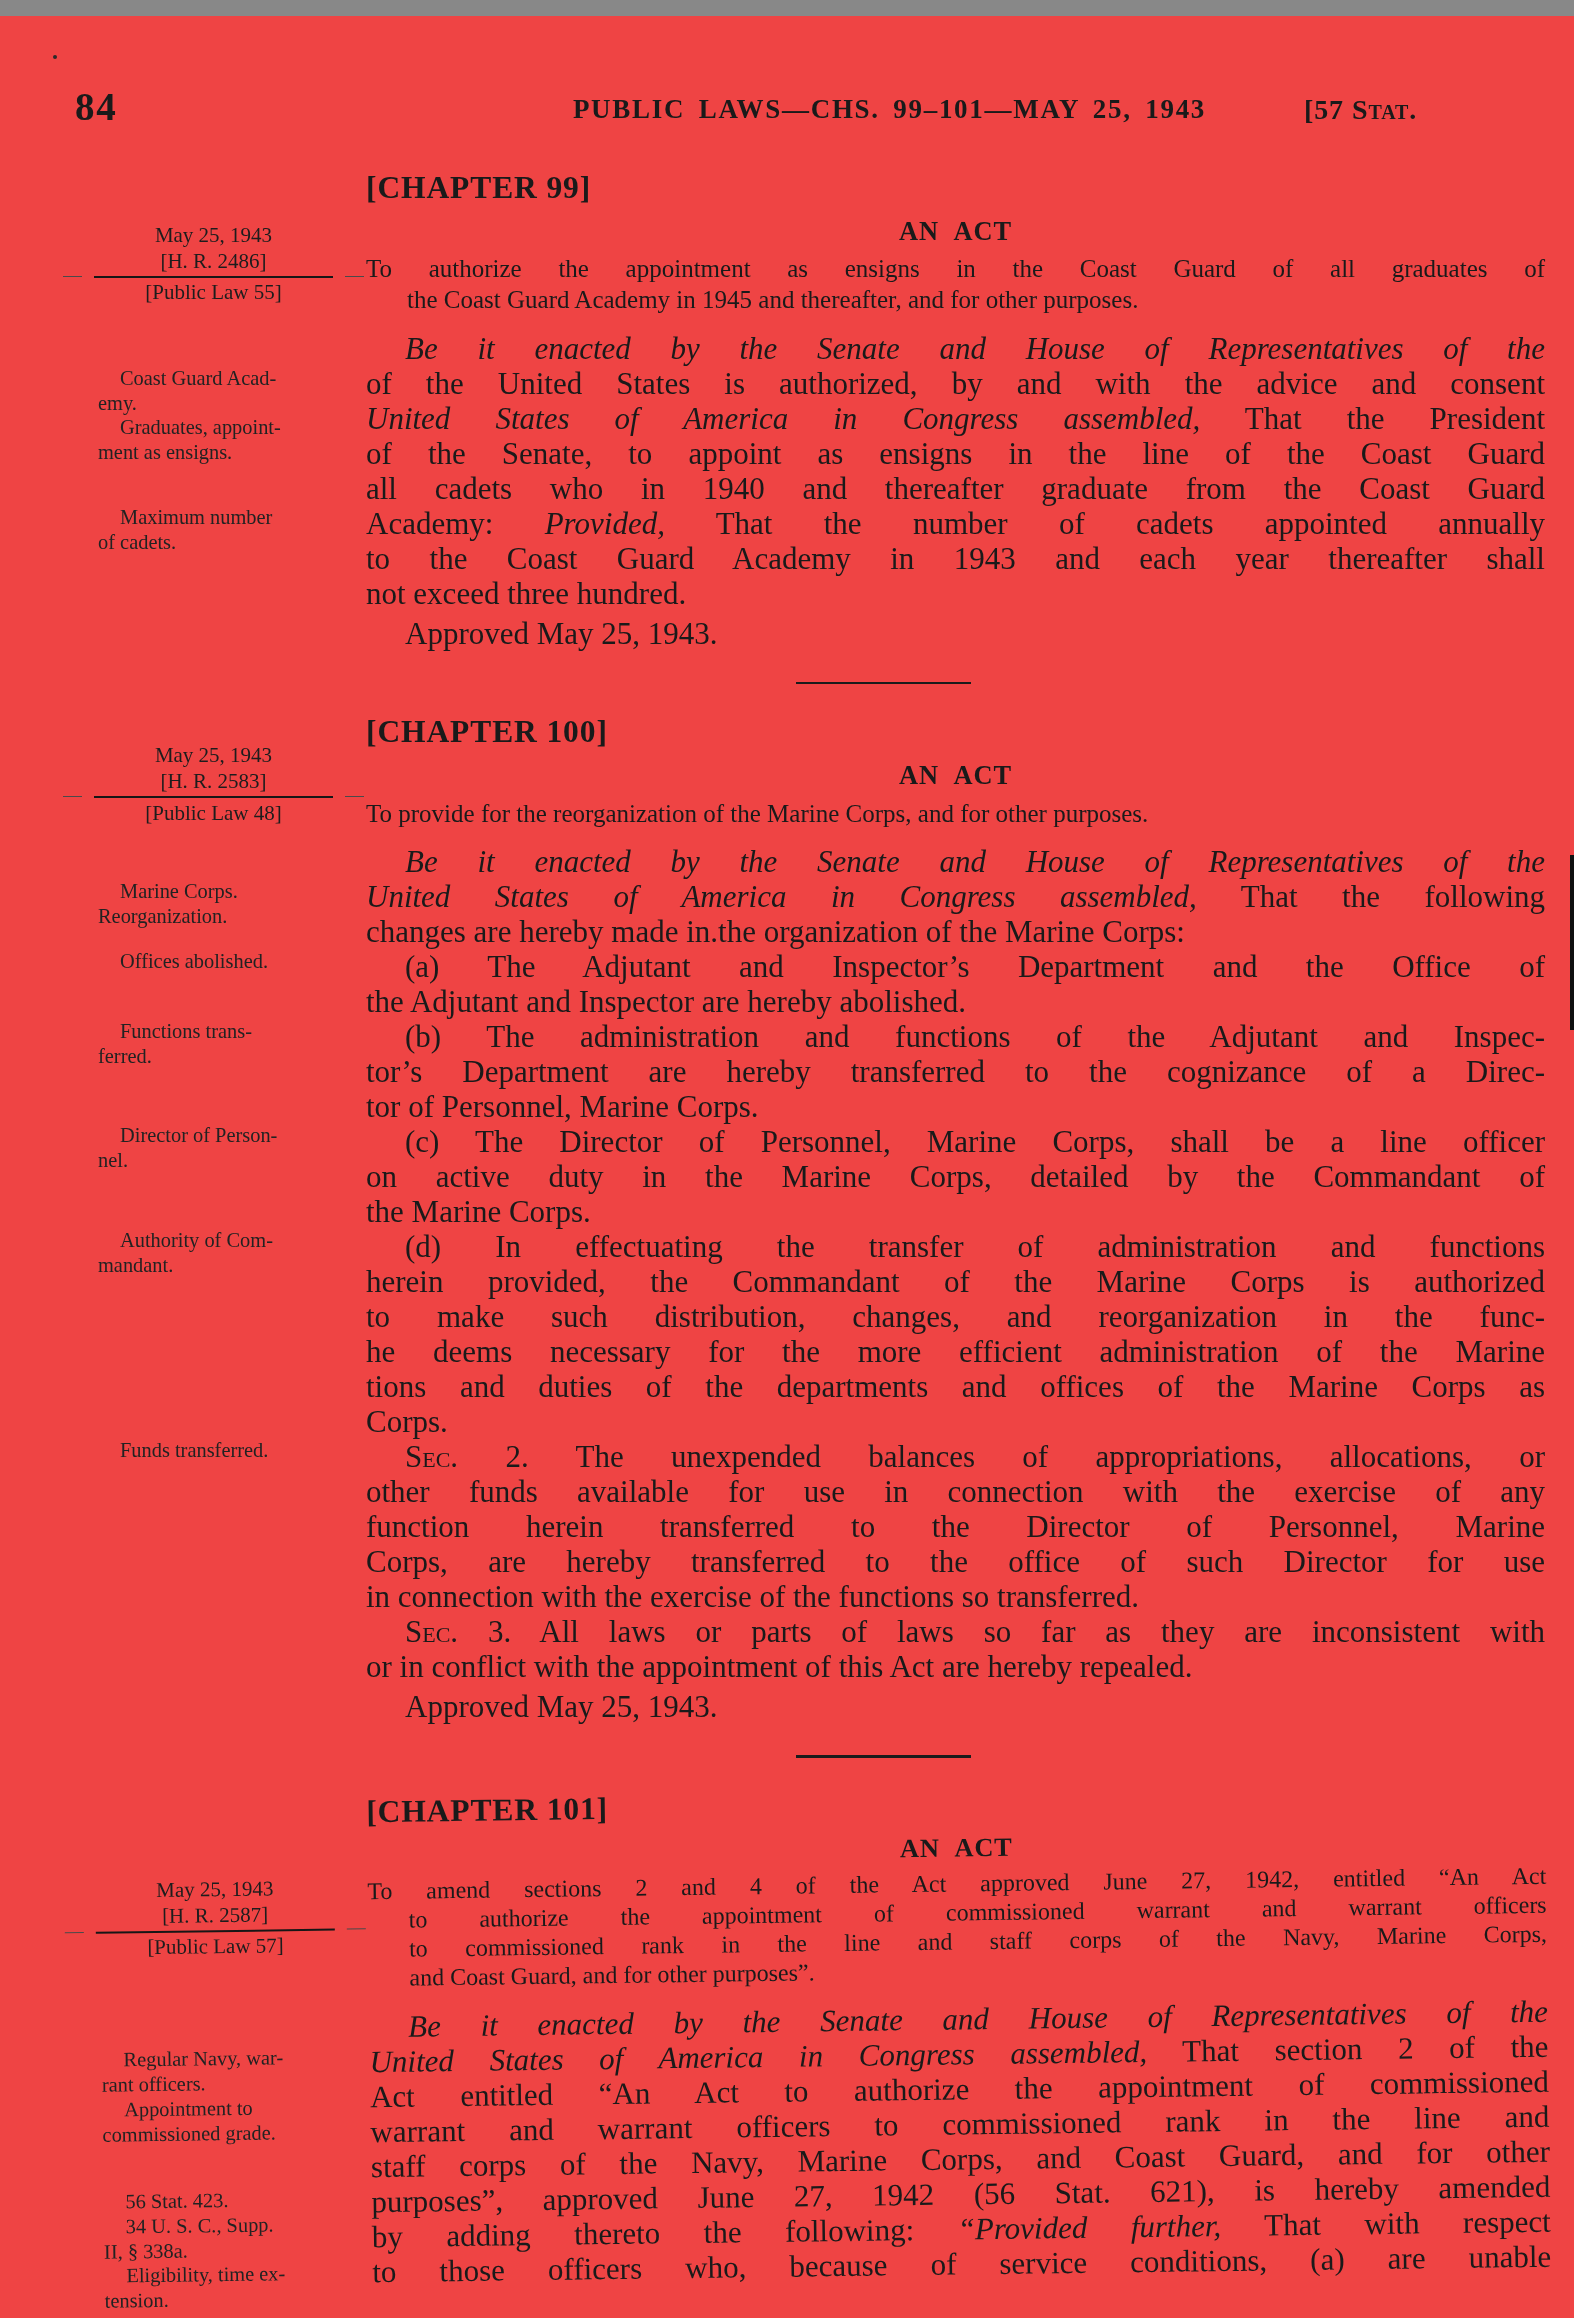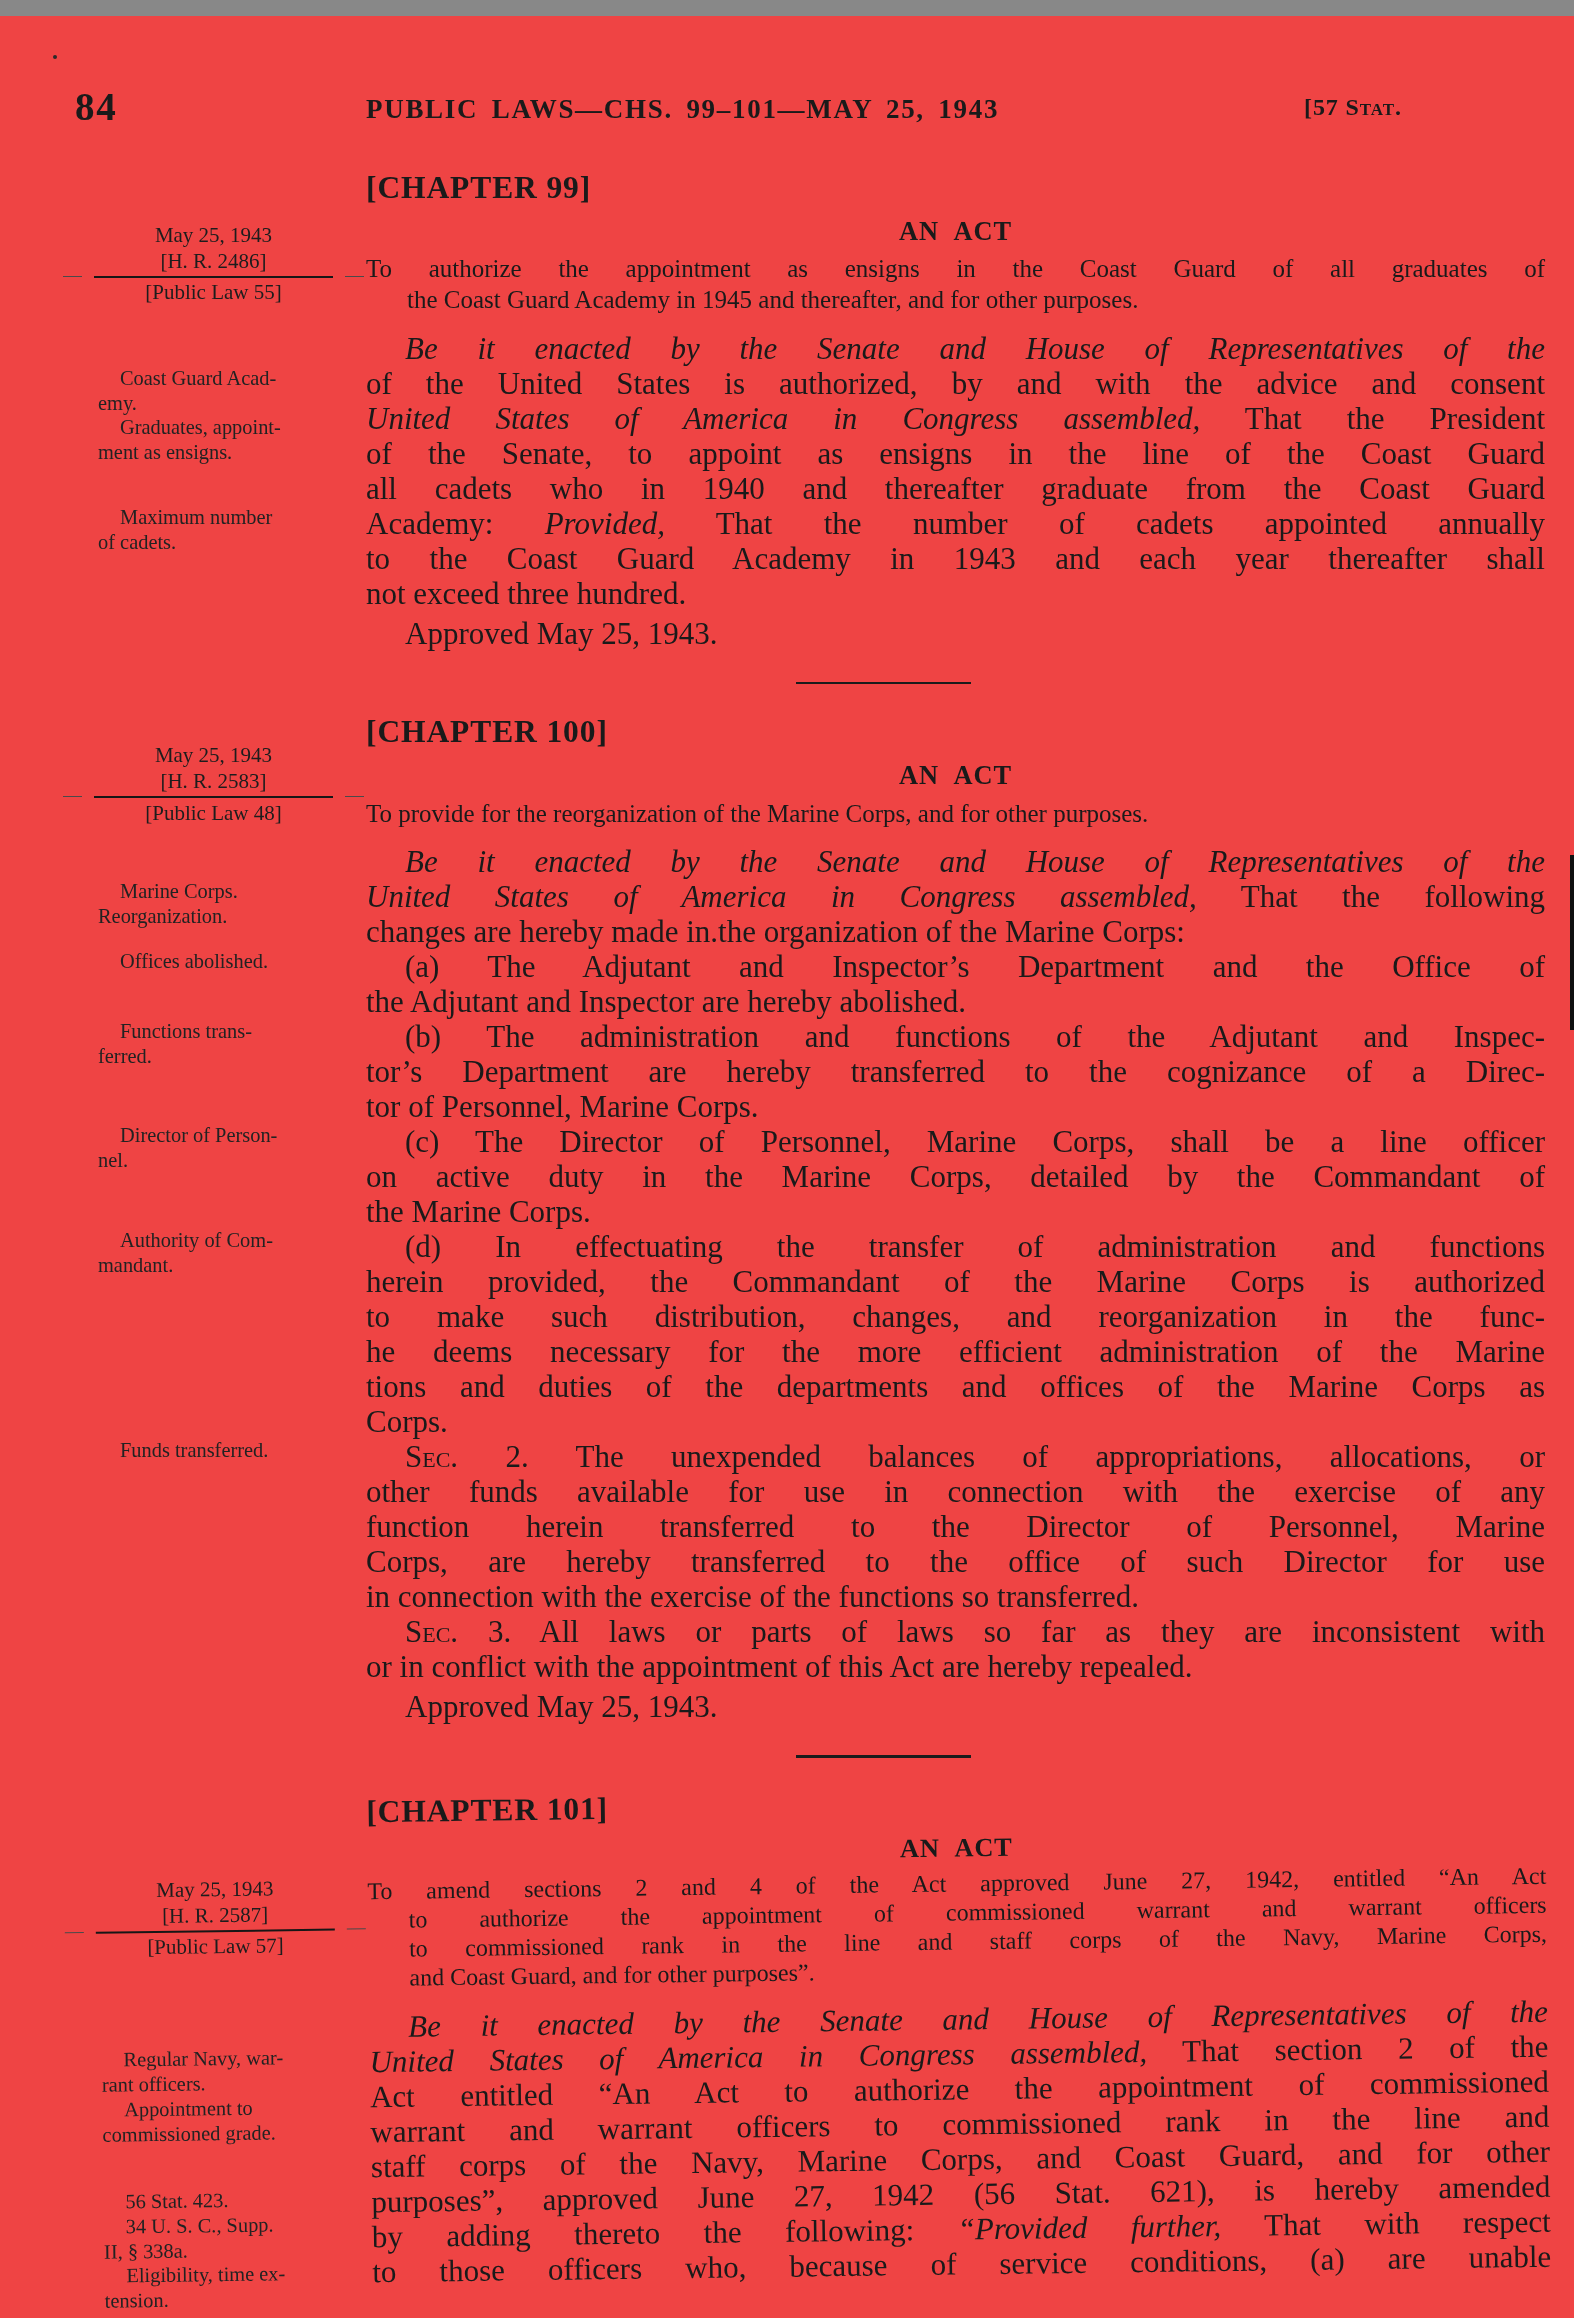--- a/index.html
+++ b/index.html
@@ -7,23 +7,23 @@
     position:relative;
     width:1574px;height:2319px;
     margin:16px auto;
     background:#ef4444;
     font-family:"Liberation Serif","DejaVu Serif",serif;
     color:#1a1a1a;
     overflow:hidden;
   }
   
   .page-num{position:absolute;left:75px;top:68px;font-size:39px;font-weight:700;letter-spacing:1.7px;}
-  .running-title{position:absolute;left:366px;top:78px;width:1047px;
+  .running-title{position:absolute;left:366px;top:78px;width:1047px;text-align:center;
     font-size:27px;font-weight:700;letter-spacing:1.7px;word-spacing:5.1px;}
-  .stat-ref{position:absolute;left:1304px;top:78px;font-size:24px;font-weight:700;font-variant:small-caps;letter-spacing:0.9px;}
+  .stat-ref{position:absolute;left:1304px;top:78px;font-size:28px;font-weight:700;font-variant:small-caps;letter-spacing:0.9px;}
   
   .main{position:absolute;left:366px;top:153px;width:1179px;}
   .chapter{position:relative;}
   .chap-head{margin:0 0 8.5px 0;font-size:31.5px;line-height:37px;font-weight:700;letter-spacing:0.9px;}
   .an-act{font-size:26.4px;line-height:32px;margin:0 0 6.8px 0;text-align:center;font-weight:700;letter-spacing:0.9px;word-spacing:8.5px;}
   .act-title{font-size:25px;line-height:31px;margin:0 0 15.3px 0;}
   .act-title-sm{font-size:24px;line-height:29px;}
   .act-body{font-size:31px;line-height:35px;}
   .tline{white-space:normal;hyphens:none;}
   .tline.just{text-align:justify;text-align-last:justify;}

